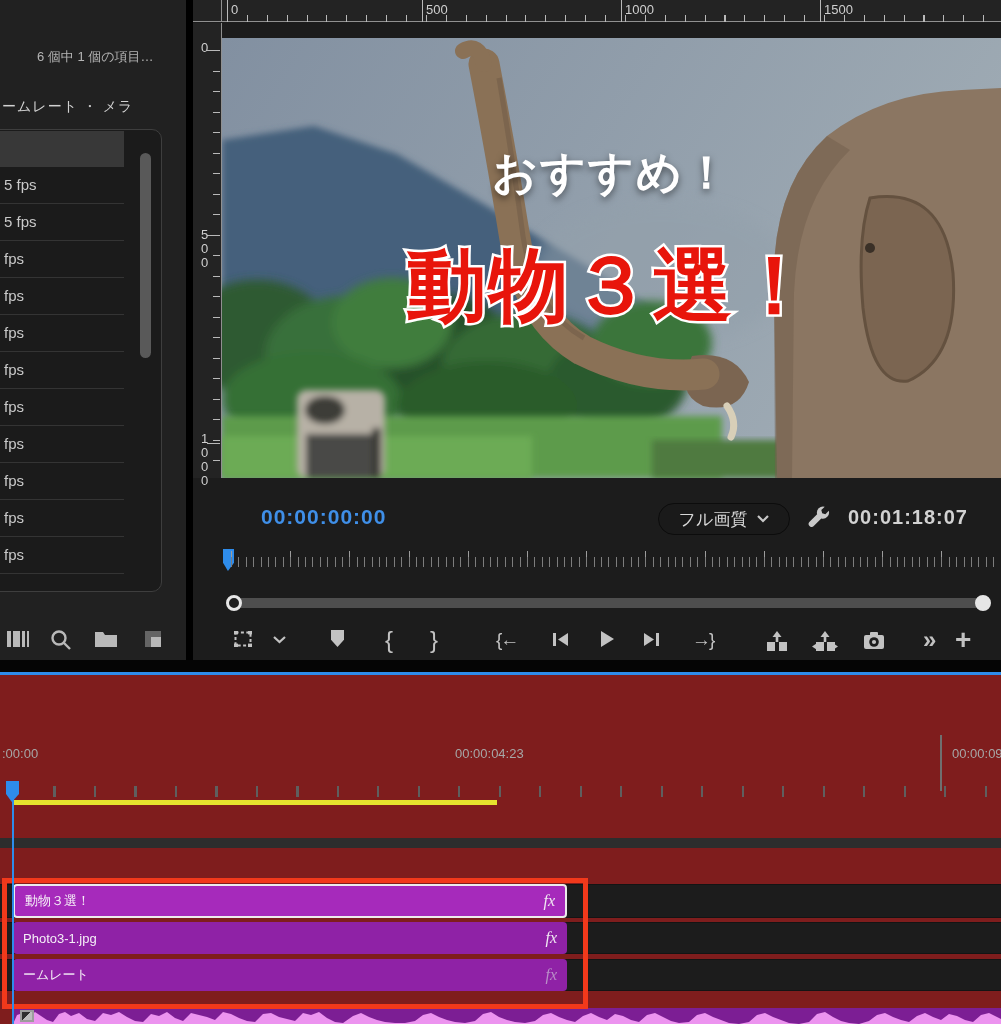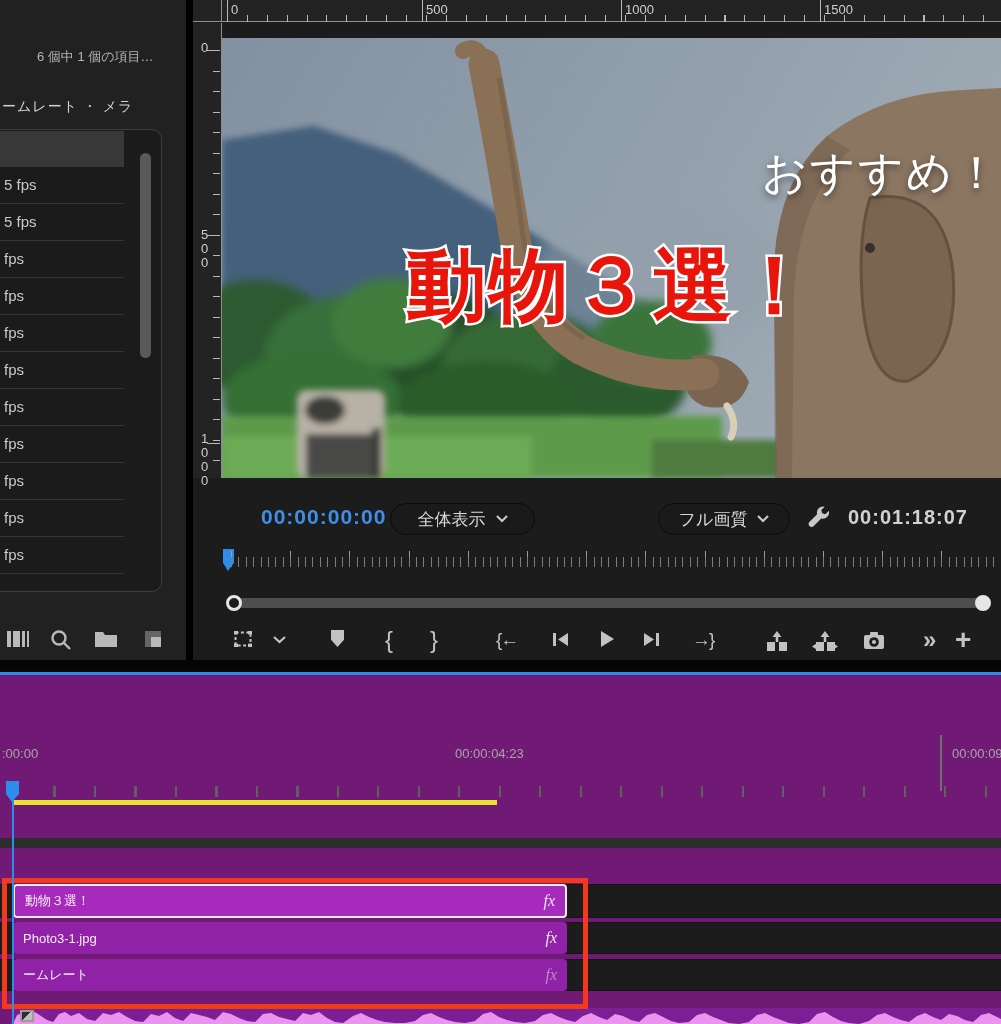--- a/index.html
+++ b/index.html
@@ -32,21 +32,21 @@
   .hruler-label{top:2px;font-size:13px;color:#cfcfcf;}
   #mon-corner{left:0;top:0;width:29px;height:22px;background:#232323;border-right:1px solid #909090;border-bottom:1px solid #909090;}
   #vruler{left:0;top:23px;width:29px;height:455px;background:#232323;border-right:1px solid #909090;}
   #vruler-ticks{right:1px;top:27px;width:7px;height:420px;
      background:repeating-linear-gradient(180deg,#b9b9b9 0 1px,transparent 1px 20.5px);}
   .vruler-major{right:1px;width:13px;height:1px;background:#b9b9b9;}
   .vruler-label{left:8px;width:11px;font-size:13px;line-height:14px;color:#cfcfcf;word-break:break-all;}
 
   
   #preview{left:29px;top:38px;width:779px;height:440px;overflow:hidden;background:#8b98a5;}
-  .ov1{left:0;top:105px;width:100%;text-align:right;font-size:45px;font-weight:400;color:#fff;
+  .ov1{left:0;top:105px;width:100%;text-align:center;font-size:45px;font-weight:700;color:#fff;
        text-shadow:0 3px 7px rgba(0,0,0,.5);letter-spacing:2px;}
   .ov2{left:0;top:195px;width:100%;text-align:center;font-size:80px;font-weight:800;color:#e8150b;
        -webkit-text-stroke:5px #ffffff;paint-order:stroke fill;
        text-shadow:0 0 2px #fff;letter-spacing:2px;}
 
   
   .tc-blue{left:44px;top:505px;font-size:21px;font-weight:bold;color:#3f8fe8;letter-spacing:1px;margin-left:24px;}
   .pill{top:503px;height:32px;background:#1a1a1a;border:1px solid #0c0c0c;border-radius:16px;
         display:flex;align-items:center;justify-content:center;gap:10px;font-size:17px;color:#d8d8d8;}
   #pill-fit{left:197px;width:145px;}
@@ -67,21 +67,21 @@
   #knob-right{left:782px;background:#e6e6e6;}
 
   
   .tr{position:absolute;top:630px;color:#c2c2c2;}
   .tr svg{display:block;}
   .glyph{font-size:21px;color:#c2c2c2;}
 
   
   #hsplit{left:0;top:660px;width:1001px;height:12px;background:#050505;}
   #tl-focusline{left:0;top:672px;width:1001px;height:3px;background:#2e8ceb;}
-  #timeline{left:0;top:675px;width:1001px;height:349px;background:#701a75;overflow:hidden;}
+  #timeline{left:0;top:675px;width:1001px;height:349px;background:#7f1d1d;overflow:hidden;}
   .tl-label{top:71px;font-size:13px;color:#a6a6a6;white-space:nowrap;}
   #tl-endline{left:940px;top:60px;width:2px;height:56px;background:#6f6f6f;}
   #tl-ticks{left:13px;width:988px;top:111px;height:11px;
      background:repeating-linear-gradient(90deg,#5f5f5f 0 2px,transparent 2px 40.5px);}
   #tl-workbar{left:13px;top:125px;width:484px;height:5px;background:#e6e22e;}
   #tl-band{left:0;top:163px;width:1001px;height:10px;background:#2d2d2d;}
   #tl-playhead{left:6px;top:106px;width:13px;height:21px;background:#2e8ceb;
      clip-path:polygon(0 0,100% 0,100% 62%,45% 100%,0 62%);}
   #tl-playline{left:12px;top:124px;width:2px;height:225px;background:#2e8ceb;z-index:7;}
 
@@ -231,26 +231,20 @@
         <path d="M262,26 Q257,4 241,13" fill="none" stroke="#8a7156" stroke-width="16" stroke-linecap="round"></path>
         <path d="M277,40 Q292,130 301,198 Q312,272 362,300" fill="none" stroke="#6e5a46" stroke-width="5" opacity="0.5"></path>
         <path d="M505,368 Q516,384 509,399" fill="none" stroke="#d8cfb8" stroke-width="7" stroke-linecap="round"></path>
         <circle cx="648" cy="210" r="5" fill="#3a3027"></circle>
       </svg>
       <div class="abs ov1">おすすめ！</div>
       <div class="abs ov2">動物３選！</div>
     </div>
 
     <div class="abs tc-blue">00:00:00:00</div>
-    <div class="abs pill" id="pill-fit">
-      <span>全体表示</span>
-      <svg width="12" height="8" viewBox="0 0 12 8">
-          <polyline points="1,1 6,6 11,1" fill="none" stroke="#c8c8c8" stroke-width="2.2"></polyline>
-        </svg>
-    </div>
     <div class="abs pill" id="pill-quality">
       <span>フル画質</span>
       <svg width="12" height="8" viewBox="0 0 12 8">
           <polyline points="1,1 6,6 11,1" fill="none" stroke="#c8c8c8" stroke-width="2.2"></polyline>
         </svg>
     </div>
     <span class="abs wrench">
       <svg width="22" height="22" viewBox="0 0 20 20" fill="#c9c9c9">
           <path d="M18.9 5.2 15.8 8.3 12.9 7.5 12.1 4.6 15.2 1.5 A5.6 5.6 0 0 0 8.3 8.4 L1.2 15.5 A2.7 2.7 0 0 0 5 19.3 L12.1 12.2 A5.6 5.6 0 0 0 18.9 5.2 Z"></path>
         </svg>

